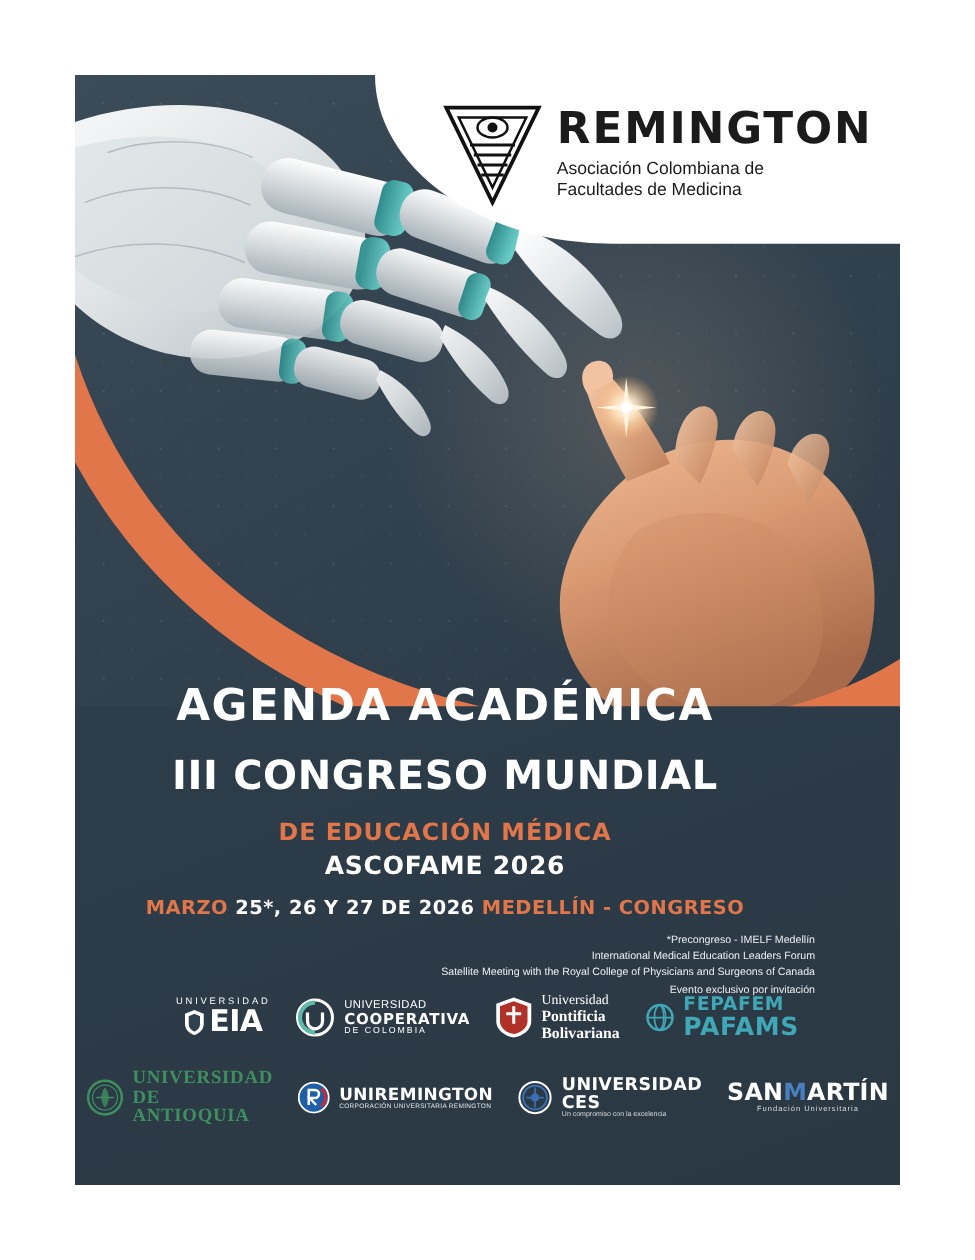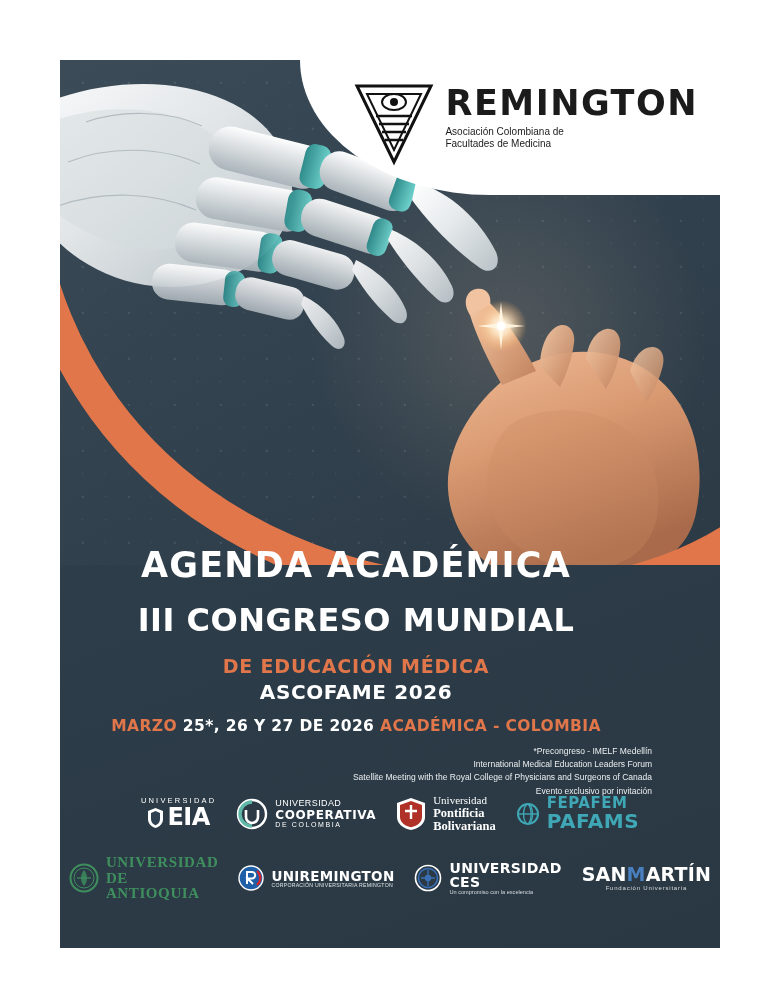--- a/index.html
+++ b/index.html
@@ -64,21 +64,21 @@
   .ascofame-word {
     font-size: 35px;
     font-weight: bold;
     letter-spacing: 1.5px;
     color: #1b1b1b;
     line-height: 1;
     font-family: "DejaVu Sans", sans-serif;
   }
   .ascofame-sub {
     margin-top: 5px;
-    font-size: 10px;
+    font-size: 14px;
     line-height: 1.24;
     color: #1b1b1b;
     font-family: "Liberation Sans", sans-serif;
   }
 
   
   .hero {
     position: absolute;
     left: 0;
     top: 0;
@@ -393,21 +393,21 @@
     </div>
 
     <div class="titles">
       <h1 class="t-agenda">AGENDA ACADÉMICA</h1>
       <h2 class="t-congreso">III CONGRESO MUNDIAL</h2>
       <div class="t-educacion">DE EDUCACIÓN MÉDICA</div>
       <div class="t-ascofame2026">ASCOFAME 2026</div>
       <div class="t-fecha">
         <span class="mes">MARZO</span>
         <span>25*, 26 Y 27 DE 2026</span>
-        <span class="ciudad">ACADÉMICA - COLOMBIA</span>
+        <span class="ciudad">MEDELLÍN - CONGRESO</span>
       </div>
       <div class="notes">
         <div>*Precongreso - IMELF Medellín</div>
         <div>International Medical Education Leaders Forum</div>
         <div>Satellite Meeting with the Royal College of Physicians and Surgeons of  Canada</div>
         <div>Evento exclusivo por invitación</div>
       </div>
     </div>
 
     <div class="sponsors">

